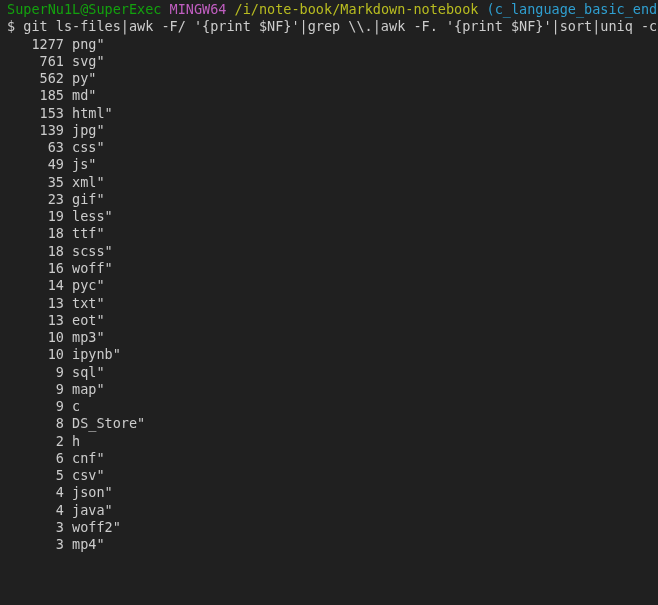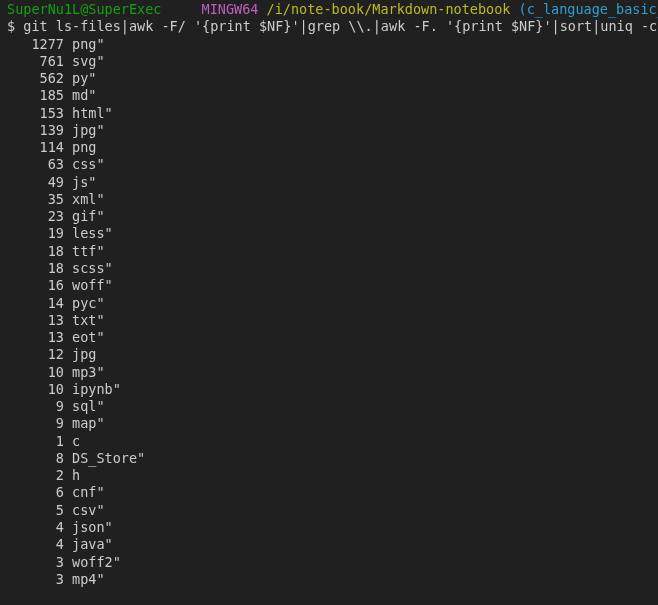--- a/index.html
+++ b/index.html
@@ -21,55 +21,53 @@
     overflow: hidden;
     cursor: text;
   }
   .line {
     white-space: pre;
     height: 17.28px;
   }
   .tok { margin-right: 1ch; }
   .tok:last-child { margin-right: 0; }
   .c-user  { color: var(--c-user,  #13a10e); }
-  .c-shell { color: var(--c-shell, #c05ec0); margin-left: 32px; }
+  .c-shell { color: var(--c-shell, #c05ec0); }
   .c-path  { color: var(--c-path,  #b8bc20); }
   .c-branch{ color: var(--c-branch,#2f9fd0); }
 </style>
 </head>
 <body>
 
 <div class="terminal">
   <div class="line"><span class="tok c-user">SuperNu1L@SuperExec</span><span class="tok c-shell">MINGW64</span><span class="tok c-path">/i/note-book/Markdown-notebook</span><span class="tok c-branch">(c_language_basic_end)</span></div>
   <div class="line">$ git ls-files|awk -F/ '{print $NF}'|grep \\.|awk -F. '{print $NF}'|sort|uniq -c|sort -rk 1</div>
   <div id="output-rows">
       <div class="line">   1277 png"</div>
       <div class="line">    761 svg"</div>
       <div class="line">    562 py"</div>
       <div class="line">    185 md"</div>
       <div class="line">    153 html"</div>
       <div class="line">    139 jpg"</div>
-      <div class="line">    114 png</div>
       <div class="line">     63 css"</div>
       <div class="line">     49 js"</div>
       <div class="line">     35 xml"</div>
       <div class="line">     23 gif"</div>
       <div class="line">     19 less"</div>
       <div class="line">     18 ttf"</div>
       <div class="line">     18 scss"</div>
       <div class="line">     16 woff"</div>
       <div class="line">     14 pyc"</div>
       <div class="line">     13 txt"</div>
       <div class="line">     13 eot"</div>
-      <div class="line">     12 jpg</div>
       <div class="line">     10 mp3"</div>
       <div class="line">     10 ipynb"</div>
       <div class="line">      9 sql"</div>
       <div class="line">      9 map"</div>
-      <div class="line">      1 c</div>
+      <div class="line">      9 c</div>
       <div class="line">      8 DS_Store"</div>
       <div class="line">      2 h</div>
       <div class="line">      6 cnf"</div>
       <div class="line">      5 csv"</div>
       <div class="line">      4 json"</div>
       <div class="line">      4 java"</div>
       <div class="line">      3 woff2"</div>
       <div class="line">      3 mp4"</div>
     </div>
 </div>

